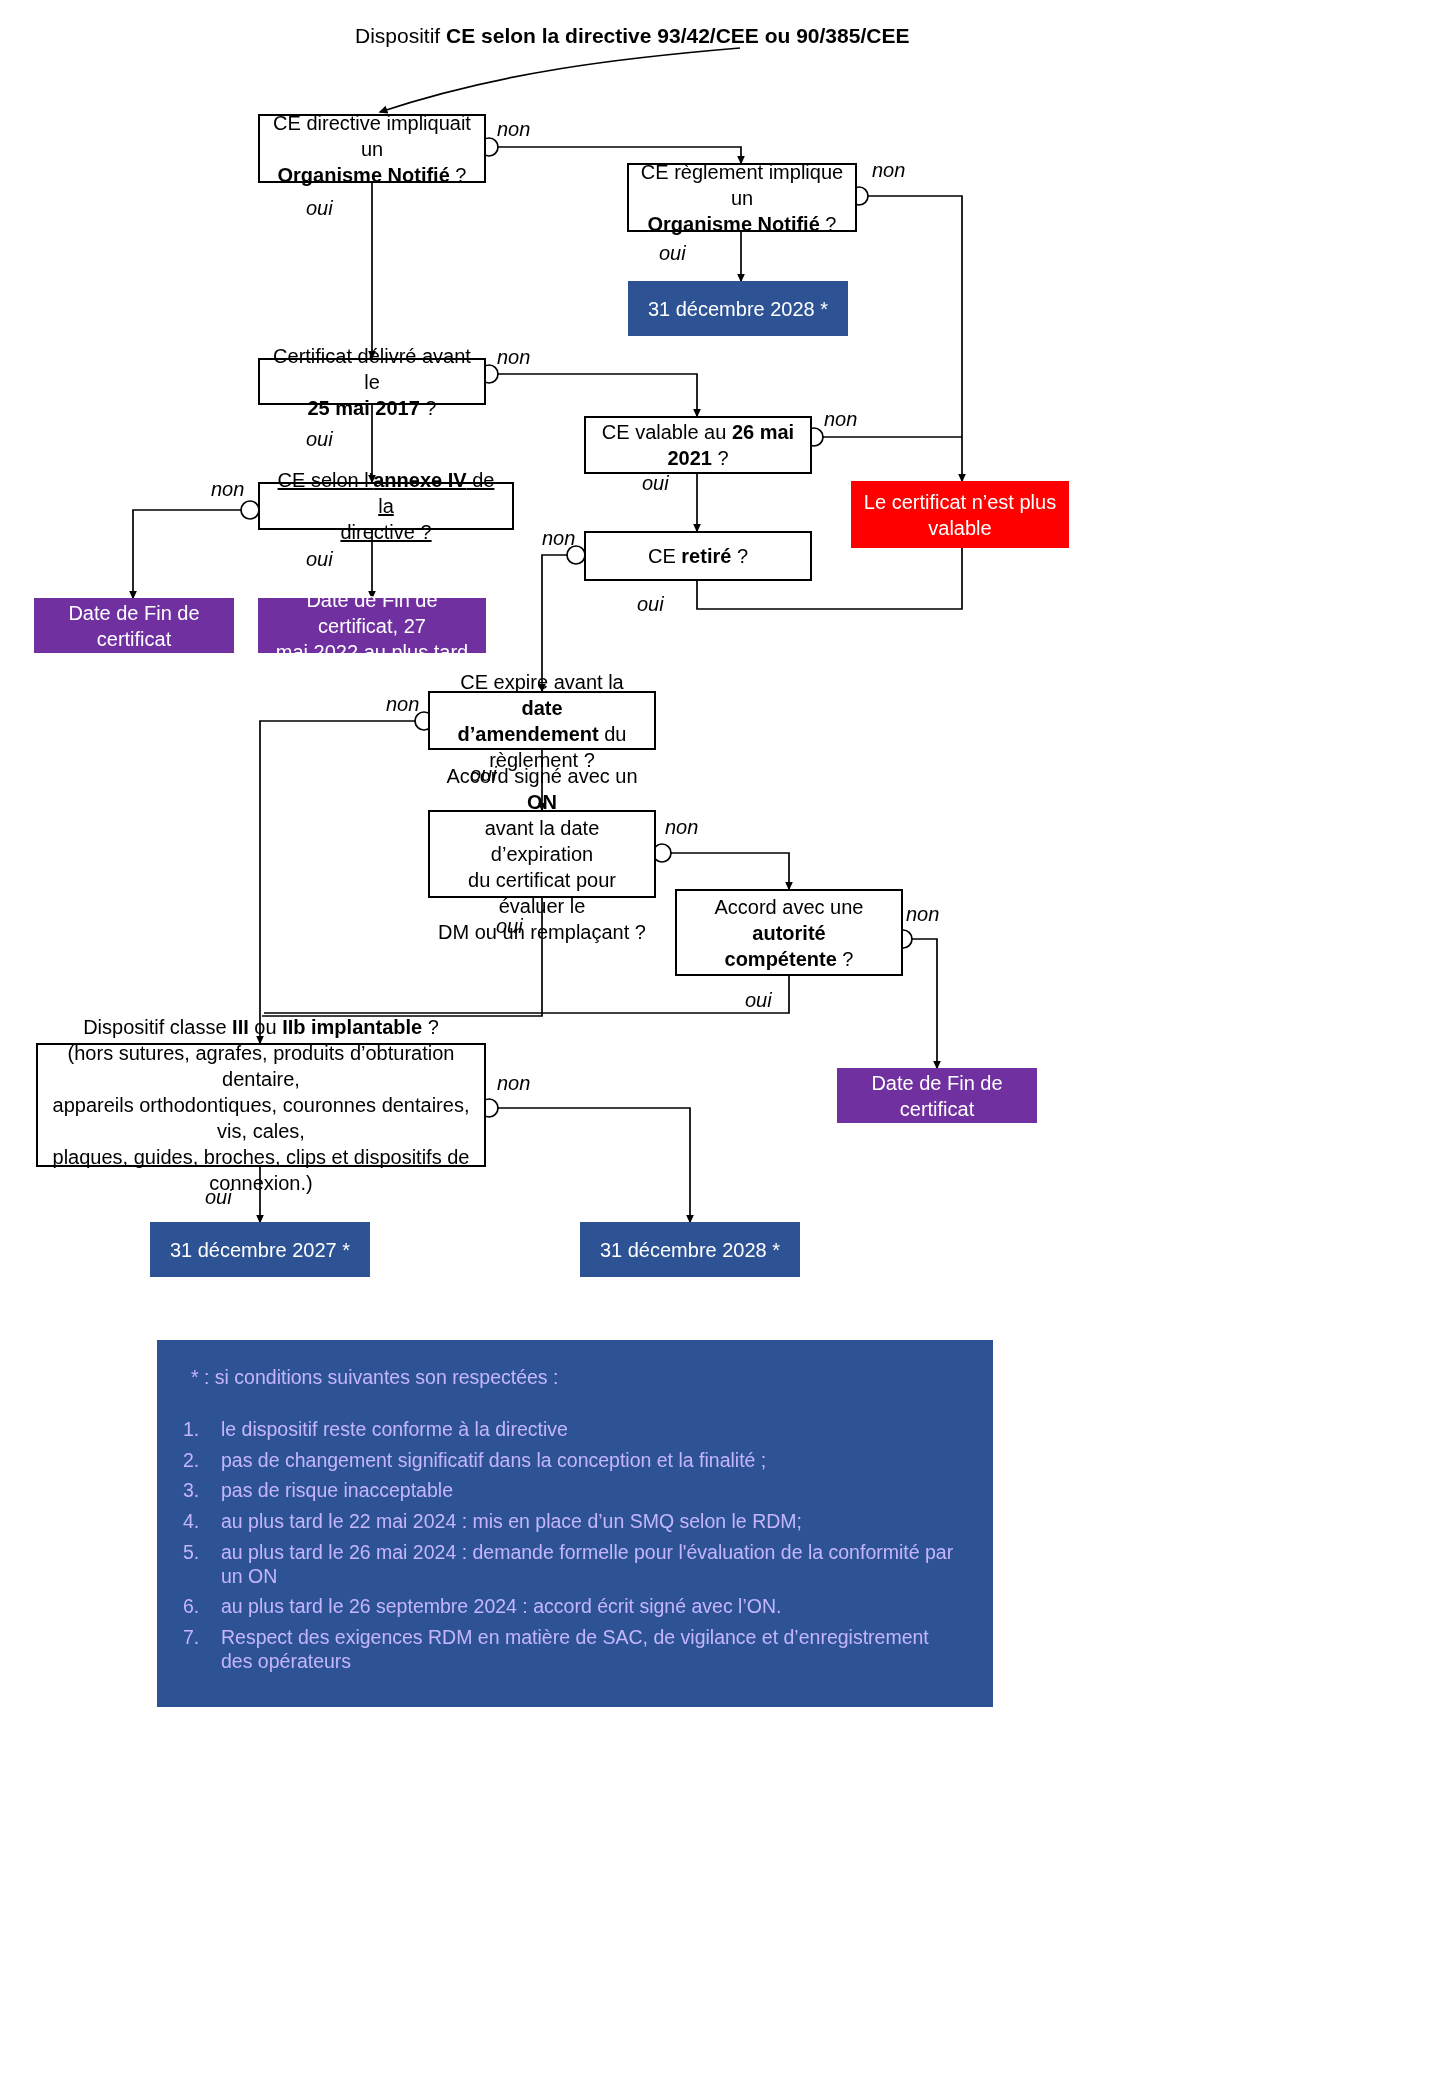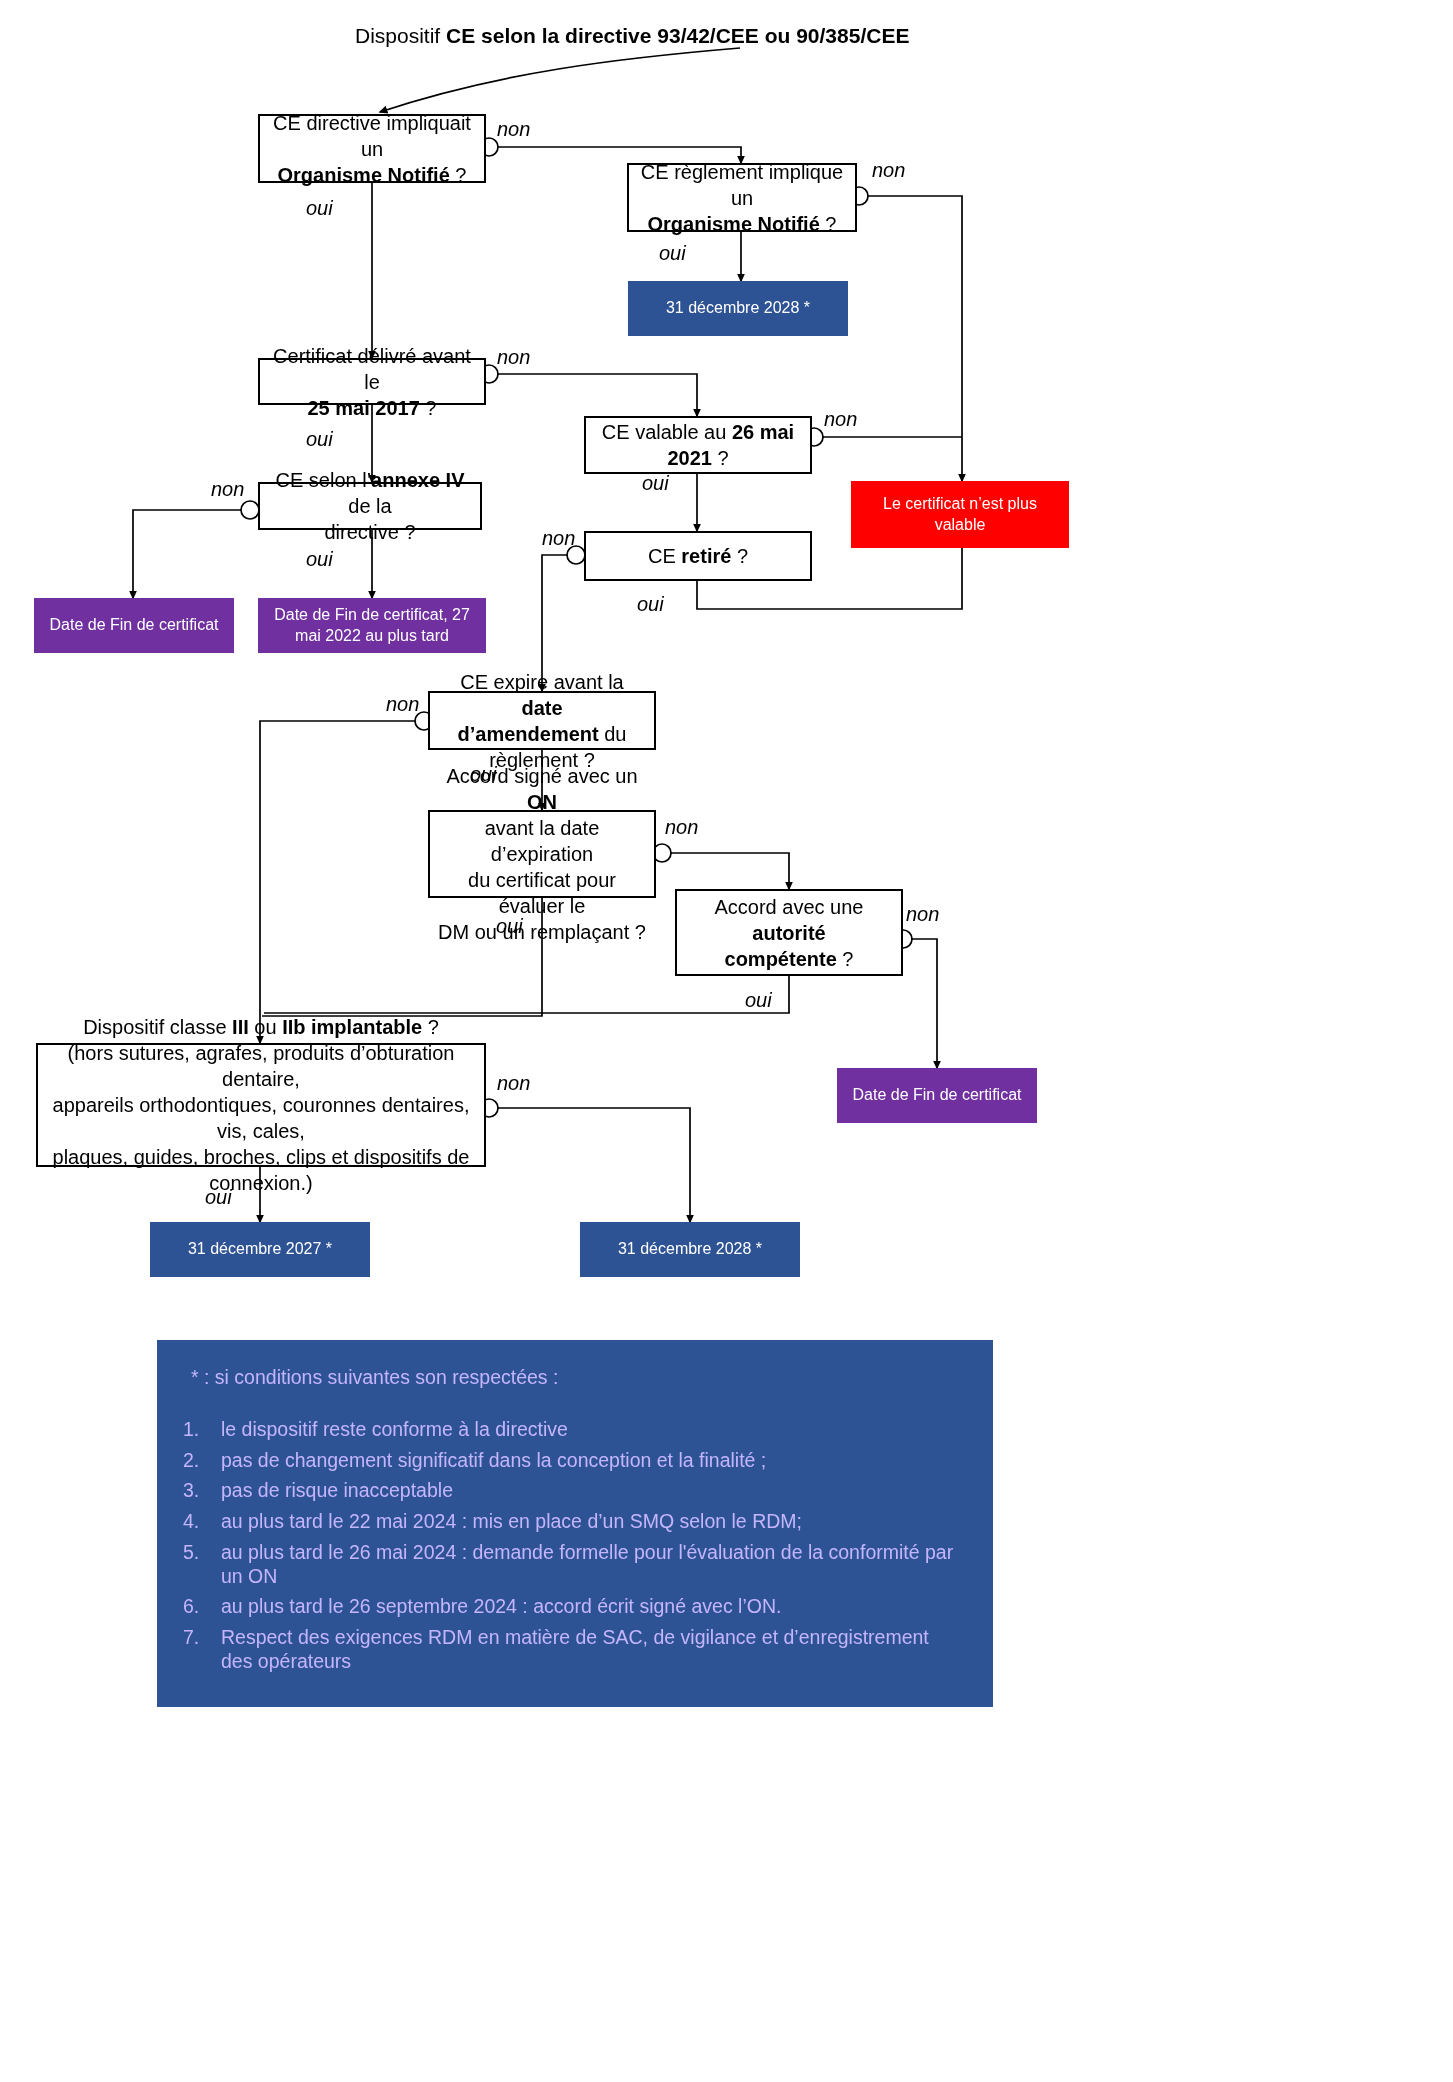--- a/index.html
+++ b/index.html
@@ -37,21 +37,21 @@
   }
   .decision {
     border: 2px solid #000000;
     background: #ffffff;
     color: #000000;
     font-size: 20px;
     padding: 4px 8px;
   }
   .terminal {
     color: #ffffff;
-    font-size: 16px;
+    font-size: 20px;
     padding: 4px 10px;
   }
   .blue   { background: #2E5395; }
   .purple { background: #7030A0; }
   .red    { background: #FF0000; }
   .title {
     position: absolute;
     font-size: 21px;
     white-space: nowrap;
   }
@@ -193,21 +193,21 @@
     </div>
   </div>
 
   <div class="node terminal red" style="left:851px; top:481px; width:218px; height:67px;">
     <div>
       <span>Le certificat n’est plus</span><br>
       <span>valable</span>
     </div>
   </div>
 
-  <div class="node decision" style="left:258px; top:482px; width:224px; height:48px;">
+  <div class="node decision" style="left:258px; top:482px; width:256px; height:48px;text-decoration:underline;">
     <div>
       <span>CE selon l’</span><b>annexe IV</b><span> de la</span><br>
       <span>directive ?</span>
     </div>
   </div>
 
   <div class="node decision" style="left:584px; top:531px; width:228px; height:50px;">
     <div>
       <span>CE </span><b>retiré</b><span> ?</span>
     </div>

